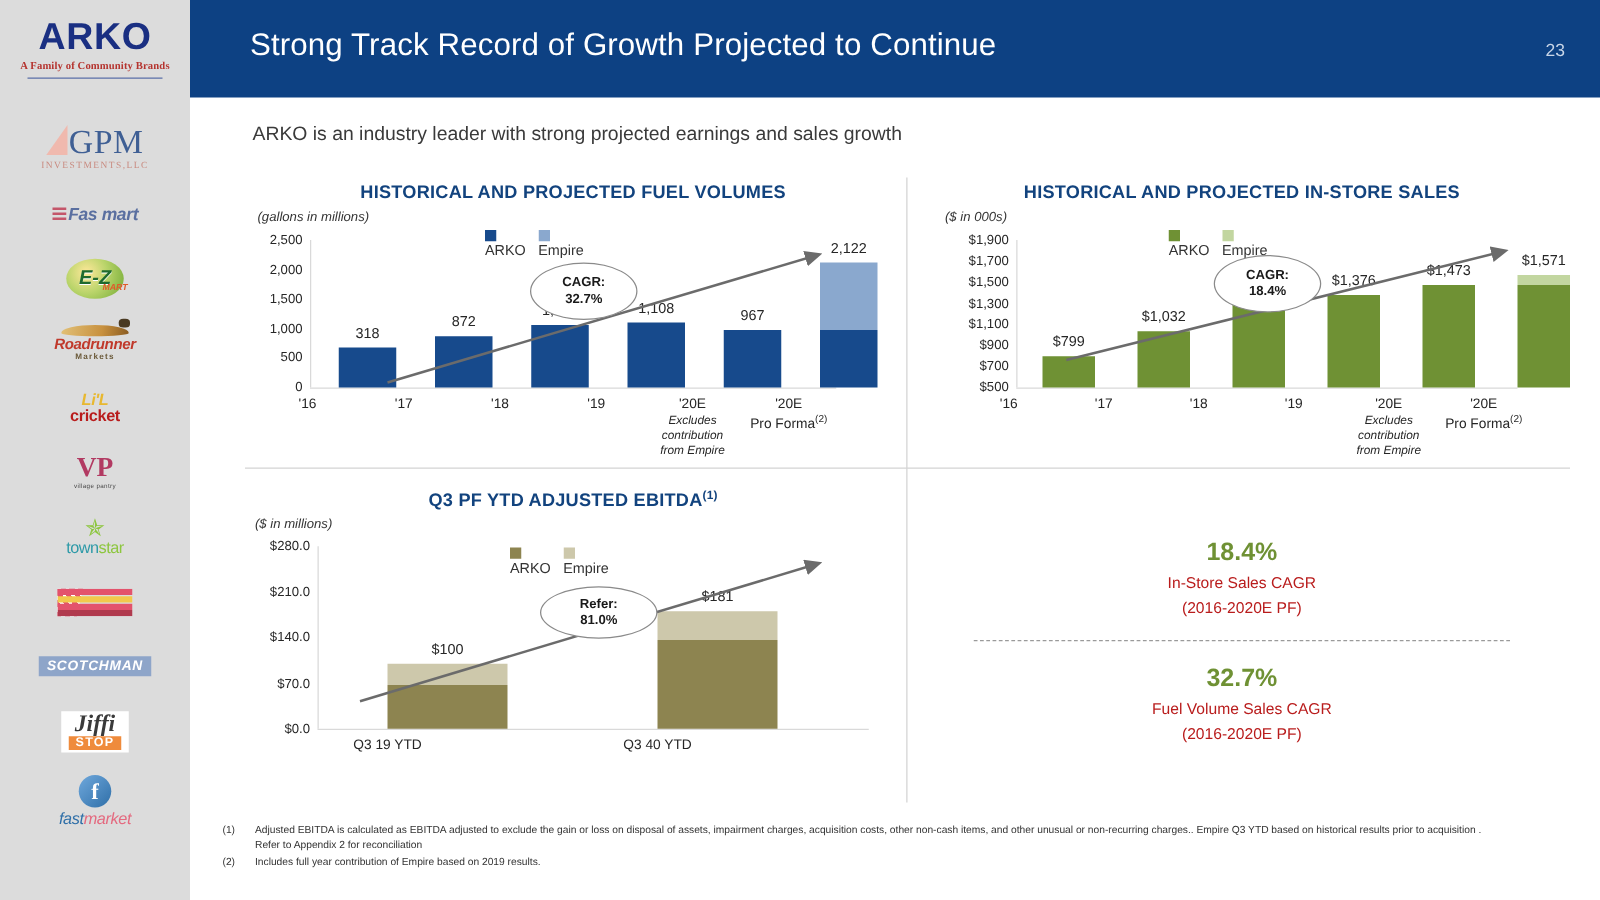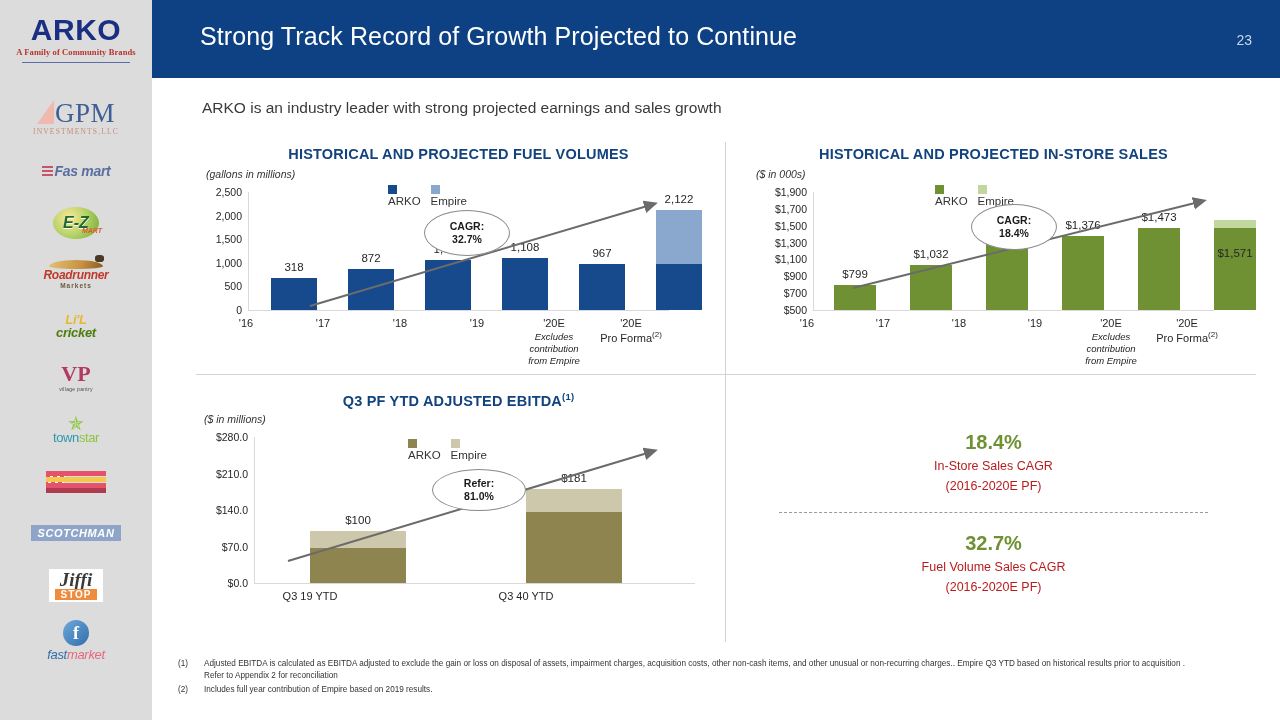--- a/index.html
+++ b/index.html
@@ -86,21 +86,21 @@
     width:54px;height:9px;
     background:linear-gradient(100deg,#e2c178 0%, #c8913f 60%, #8a5c22 100%);
     border-radius:50% 50% 50% 50%/70% 70% 30% 30%;position:relative;
   }
   .rr-bird:after{content:"";position:absolute;right:-1px;top:-5px;width:9px;height:7px;background:#4a3a22;border-radius:40%;}
   .rr-t{font-style:italic;font-weight:bold;font-size:12px;color:#c0392b;letter-spacing:-0.3px;margin-top:-1px;}
   .rr-s{font-weight:bold;font-size:6.5px;color:#6b5a3a;letter-spacing:1px;}
   
   .lc{display:flex;flex-direction:column;align-items:center;line-height:1;}
   .lc1{font-weight:bold;font-size:13px;color:#e8b830;font-style:italic;letter-spacing:-0.3px;}
-  .lc2{font-weight:bold;font-size:13px;color:#4d7c0f;font-style:italic;letter-spacing:-0.3px;text-align:right;}
+  .lc2{font-weight:bold;font-size:13px;color:#b91c1c;letter-spacing:-0.3px;text-align:right;}
   
   .bb{font-style:italic;font-weight:bold;font-size:14px;color:#e4697f;letter-spacing:-0.4px;}
   
   .vp{display:flex;flex-direction:column;align-items:center;}
   .vp-m{font-family:"Liberation Serif",serif;font-size:22px;color:#b23a62;font-weight:bold;line-height:0.9;}
   .vp-s{font-size:5px;color:#4a4a4a;letter-spacing:0.3px;margin-top:2px;}
   
   .ts{display:flex;flex-direction:column;align-items:center;line-height:1;}
   .ts-star{color:#8dc63f;font-size:19px;line-height:0.8;}
   .ts-t{font-size:13px;letter-spacing:-0.4px;}
@@ -435,21 +435,21 @@
       <div class="xcat" style="left: 270px; top: 125px; width: 96px; margin-left: -48px;">'19</div>
       <div class="bar" style="left: 325px; top: 35.99px; width: 42px; height: 82.01px;">
         <div class="bar-seg" style="bottom: 0px; top: 0px; background: rgb(111, 145, 52);"></div>
       </div>
       <div class="bar-label" style="left: 346px; top: 18.99px;">$1,473</div>
       <div class="xcat" style="left: 346px; top: 125px; width: 96px; margin-left: -48px;">'20E<em>Excludes<br>contribution<br>from Empire</em></div>
       <div class="bar" style="left: 401px; top: 27.73px; width: 42px; height: 90.27px;">
         <div class="bar-seg" style="top: 0px; height: 8.26px; background: rgb(194, 214, 160);"></div>
         <div class="bar-seg" style="bottom: 0px; top: 8.26px; background: rgb(111, 145, 52);"></div>
       </div>
-      <div class="bar-label" style="left: 422px; top: 10.73px; margin-top: 44px;">$1,571</div>
+      <div class="bar-label" style="left: 422px; top: 10.73px;">$1,571</div>
       <div class="xcat" style="left: 422px; top: 125px; width: 96px; margin-left: -48px;">'20E<br><span style="white-space:nowrap">Pro Forma<sup>(2)</sup></span></div>
       <div class="legend" style="left: 122px; top: -9px;">
         <span><span class="sw" style="background:#6f9134"></span><i>ARKO</i></span>
         <span><span class="sw" style="background:#c2d6a0"></span><i>Empire</i></span>
       </div>
       <svg class="trend-svg" width="61" height="128" style="left: 0px; top: 0px;">
         <defs>
           <marker id="ah-in-store-sales" markerWidth="7" markerHeight="7" refX="5" refY="3.2" orient="auto">
             <path d="M0,0 L7,3.2 L0,6.4 z" fill="#6b6b6b"></path>
           </marker>

